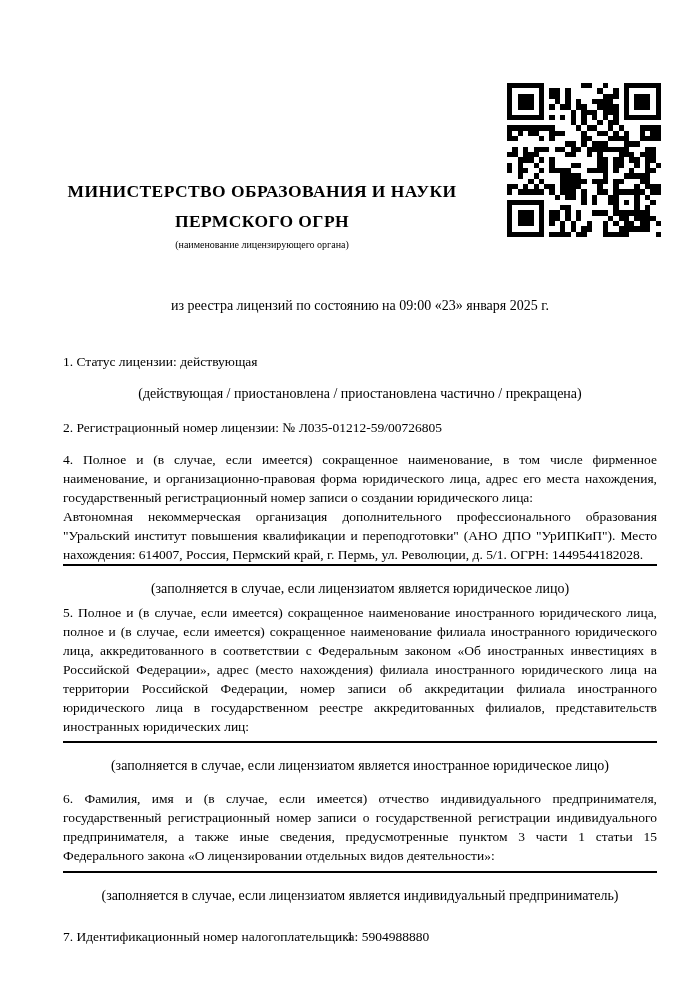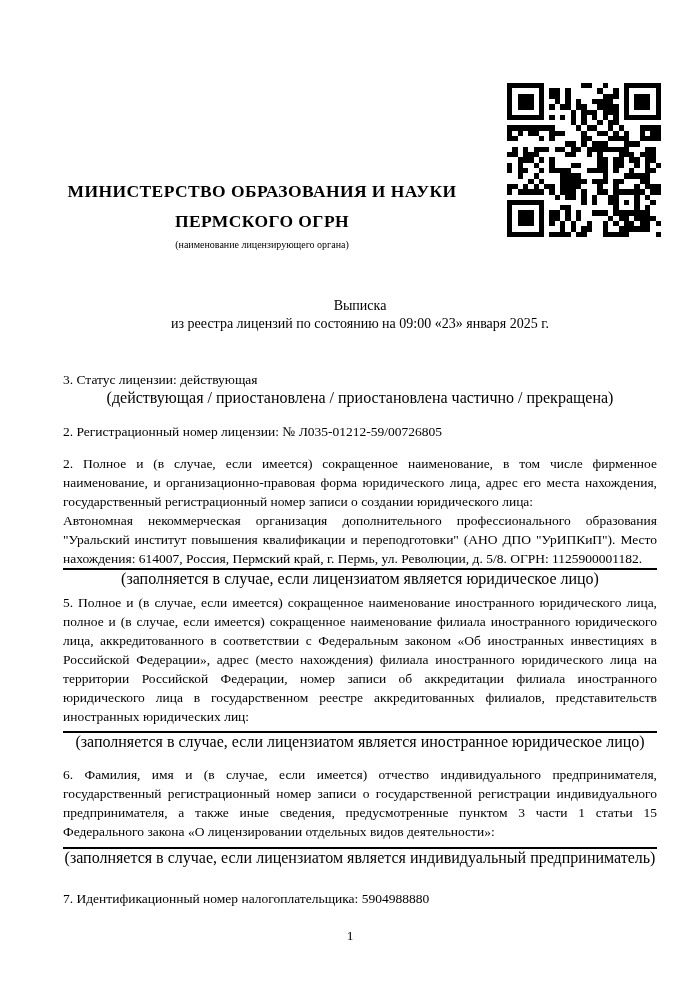--- a/index.html
+++ b/index.html
@@ -9,21 +9,21 @@
     font-size:13.5px;line-height:19px;overflow:hidden;
   }
   .header{position:absolute;top:128px;left:36px;width:452px;text-align:center;margin-top:48px;}
   .org-name{font-weight:bold;font-size:17.5px;line-height:30px;letter-spacing:0.4px;}
   .org-caption{font-size:10px;line-height:14px;margin-top:2px;}
   .qr{position:absolute;top:83px;left:507px;width:154px;height:154px;}
   .content{position:absolute;top:297px;left:63px;width:594px;}
   .doc-title{text-align:center;font-size:14px;line-height:18px;}
   p{margin:0;}
   .para{text-align:justify;}
-  .note{font-size:16px;line-height:13px;text-align:center;margin-top:2px;}
+  .note{font-size:14px;line-height:13px;text-align:center;margin-top:16px;}
   .underlined{border-bottom:2px solid #000;text-align:justify;}
   .blank{border-bottom:2px solid #000;height:5px;}
   .blank.tall{height:4px;margin-top:2px;}
   .item1{margin-top:37px;}
   .item2{margin-top:18px;}
   .item3{margin-top:13px;}
   .item4{margin-top:13px;}
   .item5{margin-top:8px;}
   .item6{margin-top:17px;}
   .item7{margin-top:25px;}
@@ -464,37 +464,36 @@
         <rect x="20" y="28" width="1" height="1"></rect>
         <rect x="21" y="28" width="1" height="1"></rect>
         <rect x="22" y="28" width="1" height="1"></rect>
         <rect x="28" y="28" width="1" height="1"></rect>
       </g>
     </svg>
 
   <div class="content">
 
     <div class="doc-title">
-      <div>Выписка</div>
       <div>из реестра лицензий по состоянию на 09:00 «23» января 2025 г.</div>
     </div>
 
     <div class="item item1">
-      <p class="line">3. Статус лицензии: действующая</p>
+      <p class="line">1. Статус лицензии: действующая</p>
       <p class="note">(действующая / приостановлена / приостановлена частично / прекращена)</p>
     </div>
 
     <div class="item item2">
       <p class="line">2. Регистрационный номер лицензии: № Л035-01212-59/00726805</p>
     </div>
 
 
     <div class="item item4">
-      <p class="para">2. Полное и (в случае, если имеется) сокращенное наименование, в том числе фирменное наименование, и организационно-правовая форма юридического лица, адрес его места нахождения, государственный регистрационный номер записи о создании юридического лица:</p>
-      <div class="underlined">Автономная некоммерческая организация дополнительного профессионального образования "Уральский институт повышения квалификации и переподготовки" (АНО ДПО "УрИПКиП"). Место нахождения: 614007, Россия, Пермский край, г. Пермь, ул. Революции, д. 5/8. ОГРН: 1125900001182.</div>
+      <p class="para">4. Полное и (в случае, если имеется) сокращенное наименование, в том числе фирменное наименование, и организационно-правовая форма юридического лица, адрес его места нахождения, государственный регистрационный номер записи о создании юридического лица:</p>
+      <div class="underlined">Автономная некоммерческая организация дополнительного профессионального образования "Уральский институт повышения квалификации и переподготовки" (АНО ДПО "УрИПКиП"). Место нахождения: 614007, Россия, Пермский край, г. Пермь, ул. Революции, д. 5/1. ОГРН: 1449544182028.</div>
       <p class="note">(заполняется в случае, если лицензиатом является юридическое лицо)</p>
     </div>
 
     <div class="item item5">
       <p class="para">5. Полное и (в случае, если имеется) сокращенное наименование иностранного юридического лица, полное и (в случае, если имеется) сокращенное наименование филиала иностранного юридического лица, аккредитованного в соответствии с Федеральным законом «Об иностранных инвестициях в Российской Федерации», адрес (место нахождения) филиала иностранного юридического лица на территории Российской Федерации, номер записи об аккредитации филиала иностранного юридического лица в государственном реестре аккредитованных филиалов, представительств иностранных юридических лиц:</p>
       <div class="blank"></div>
       <p class="note">(заполняется в случае, если лицензиатом является иностранное юридическое лицо)</p>
     </div>
 
     <div class="item item6">

